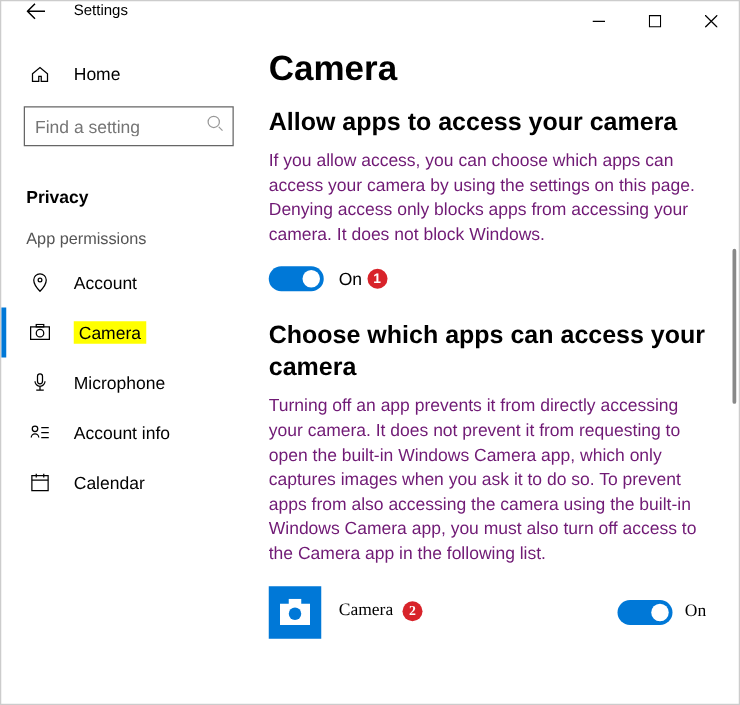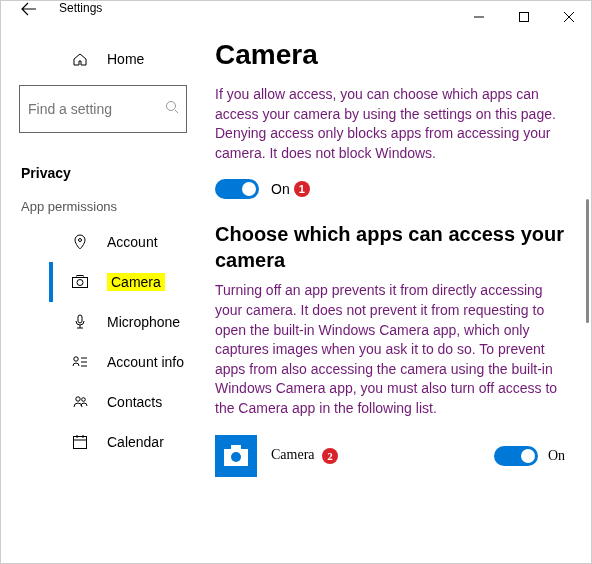--- a/index.html
+++ b/index.html
@@ -48,35 +48,34 @@
       width: 200px;
       padding-top: 6px;
     }
     .home-row, .nav-item {
       display: flex;
       align-items: center;
       height: 40px;
       padding-left: 22px;
       font-size: 14px;
       color: #000;
-      margin-left: 48px;
     }
     .home-row .icon, .nav-item .icon {
       width: 18px;
       margin-right: 18px;
       display: flex;
       align-items: center;
       justify-content: center;
     }
     .search {
       margin: 6px 14px 14px 18px;
     }
     .search input {
       width: 100%;
-      height: 48px;
+      height: 32px;
       border: 1px solid #666;
       padding: 0 8px;
       font-size: 14px;
       font-family: inherit;
       color: #666;
       outline: none;
     }
     .search { position: relative; }
     .search .sicon {
       position: absolute;
@@ -286,42 +285,32 @@
           <svg width="16" height="16" viewBox="0 0 16 16">
             <circle cx="4" cy="5" r="2.2" stroke="#000" fill="none"></circle>
             <path d="M1 12a3 3 0 0 1 6 0M9 4h6M9 8h6M9 12h6" stroke="#000" fill="none"></path>
           </svg>
         </span>
       <span class="label">Account info</span>
     </div>
     <div class="nav-item">
       <span class="icon">
           <svg width="16" height="16" viewBox="0 0 16 16">
-            <circle cx="6" cy="5" r="2.2" stroke="#000" fill="none"></circle>
-            <path d="M2 13a4 4 0 0 1 8 0" stroke="#000" fill="none"></path>
-            <circle cx="11.5" cy="5.5" r="1.8" stroke="#000" fill="none"></circle>
-            <path d="M9 12a3 3 0 0 1 6 0" stroke="#000" fill="none"></path>
-          </svg>
-        </span>
-      <span class="label">Contacts</span>
-    </div>
-    <div class="nav-item">
-      <span class="icon">
-          <svg width="16" height="16" viewBox="0 0 16 16">
             <rect x="1.5" y="2.5" width="13" height="12" stroke="#000" fill="none"></rect>
             <path d="M1.5 6h13M5 1v3M11 1v3" stroke="#000"></path>
           </svg>
         </span>
       <span class="label">Calendar</span>
     </div>
   </div>
 
   <div class="content">
     <h1>Camera</h1>
 
+    <h2>Allow apps to access your camera</h2>
     <p>If you allow access, you can choose which apps can access your camera by using the settings on this page. Denying access only blocks apps from accessing your camera. It does not block Windows.</p>
     <div class="toggle-row">
       <div class="toggle">
           <div class="knob"></div>
         </div>
       <span class="toggle-label">On</span>
       <span class="badge">1</span>
     </div>
 
     <h2>Choose which apps can access your camera</h2>

